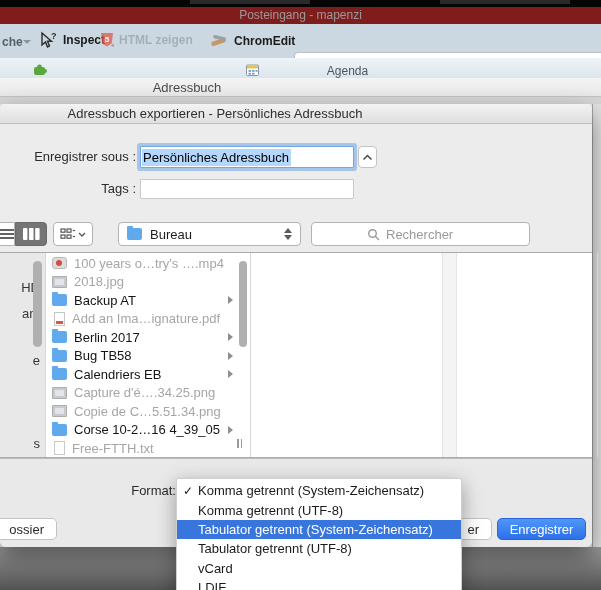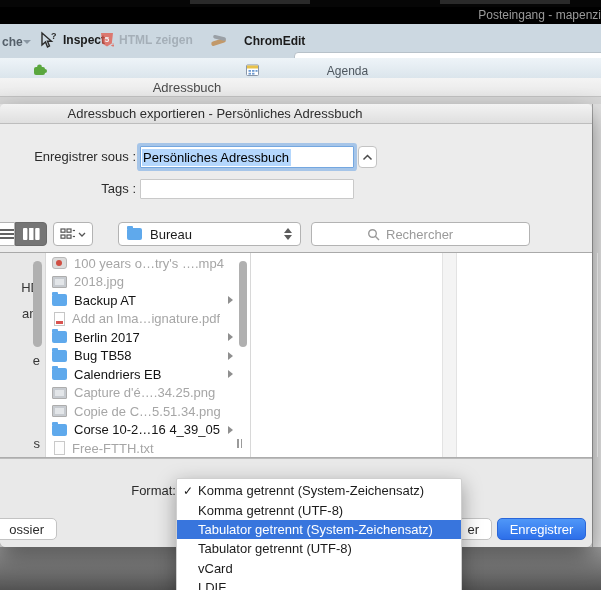--- a/index.html
+++ b/index.html
@@ -4,22 +4,22 @@
 <style>
   html,body{margin:0;padding:0;background:#333;}
   #canvas{position:relative;width:601px;height:590px;overflow:hidden;
     font-family:"Liberation Sans",sans-serif;background:#ececec;}
   #canvas *{box-sizing:border-box;}
   .abs{position:absolute;}
 
   
   .top-black{left:0;top:0;width:601px;height:7px;background:#060606;}
   .top-seg{top:0;height:4px;background:#2a2a2a;}
-  .mac-titlebar{left:0;top:7px;width:601px;height:23px;background:#000000;
-    text-align:right;font-size:12px;color:#9a9a9a;line-height:17px;}
+  .mac-titlebar{left:0;top:7px;width:601px;height:23px;background:#7f1d1d;
+    text-align:center;font-size:12px;color:#9a9a9a;line-height:17px;}
   .tb-toolbar{left:0;top:24px;width:601px;height:34px;background:#ccd8e1;}
   .tb-item-label{font-size:12px;color:#1b1b1b;font-weight:bold;}
   .tb-item-label.dim{color:#98a2ab;}
   .che-label{font-size:12px;color:#55606a;font-weight:bold;}
   .che-chev{width:0;height:0;border-left:4px solid transparent;border-right:4px solid transparent;
     border-top:4px solid #8a97a3;}
   .tb-search{left:294px;top:28px;width:320px;height:24px;background:#fff;
     border:1px solid #b7c1c9;border-radius:4px;display:flex;align-items:center;padding:0 6px;}
   .tb-search input{border:none;outline:none;background:transparent;font-size:13px;color:#333;
     width:240px;margin-left:5px;font-family:"Liberation Sans",sans-serif;}
@@ -164,21 +164,21 @@
       <span class="tb-item-label">Inspect</span>
     </div>
     <div class="abs" style="left:100px;top:8px;display:flex;align-items:center;gap:5px;opacity:.75;">
       <svg width="14" height="16">
         <path d="M1 1 h12 l-1.2 10.5 L7 14.5 L2.2 11.5 Z" fill="#e2594b"></path>
         <text x="7" y="10" font-size="8" fill="#fff" text-anchor="middle" font-weight="bold">5</text>
         <text x="11" y="16" font-size="7" fill="#e2594b" font-weight="bold">+</text>
       </svg>
       <span class="tb-item-label dim">HTML zeigen</span>
     </div>
-    <div class="abs" style="left:210px;top:9px;display:flex;align-items:center;gap:15px;">
+    <div class="abs" style="left:210px;top:9px;display:flex;align-items:center;gap:5px;">
       <svg width="19" height="15">
         <rect x="1" y="7" width="15" height="4.5" rx="2.2" fill="#c2996a" transform="rotate(-18 8 9)"></rect>
         <rect x="3" y="3" width="13" height="3.5" rx="1.7" fill="#9aa0a6" transform="rotate(14 9 5)"></rect>
       </svg>
       <span class="tb-item-label">ChromEdit</span>
     </div>
     <div class="abs tb-search">
       <svg width="13" height="13">
         <circle cx="5.5" cy="5.5" r="3.8" fill="none" stroke="#8a8a8a" stroke-width="1.4"></circle>
         <line x1="8.3" y1="8.3" x2="12" y2="12" stroke="#8a8a8a" stroke-width="1.4"></line>

